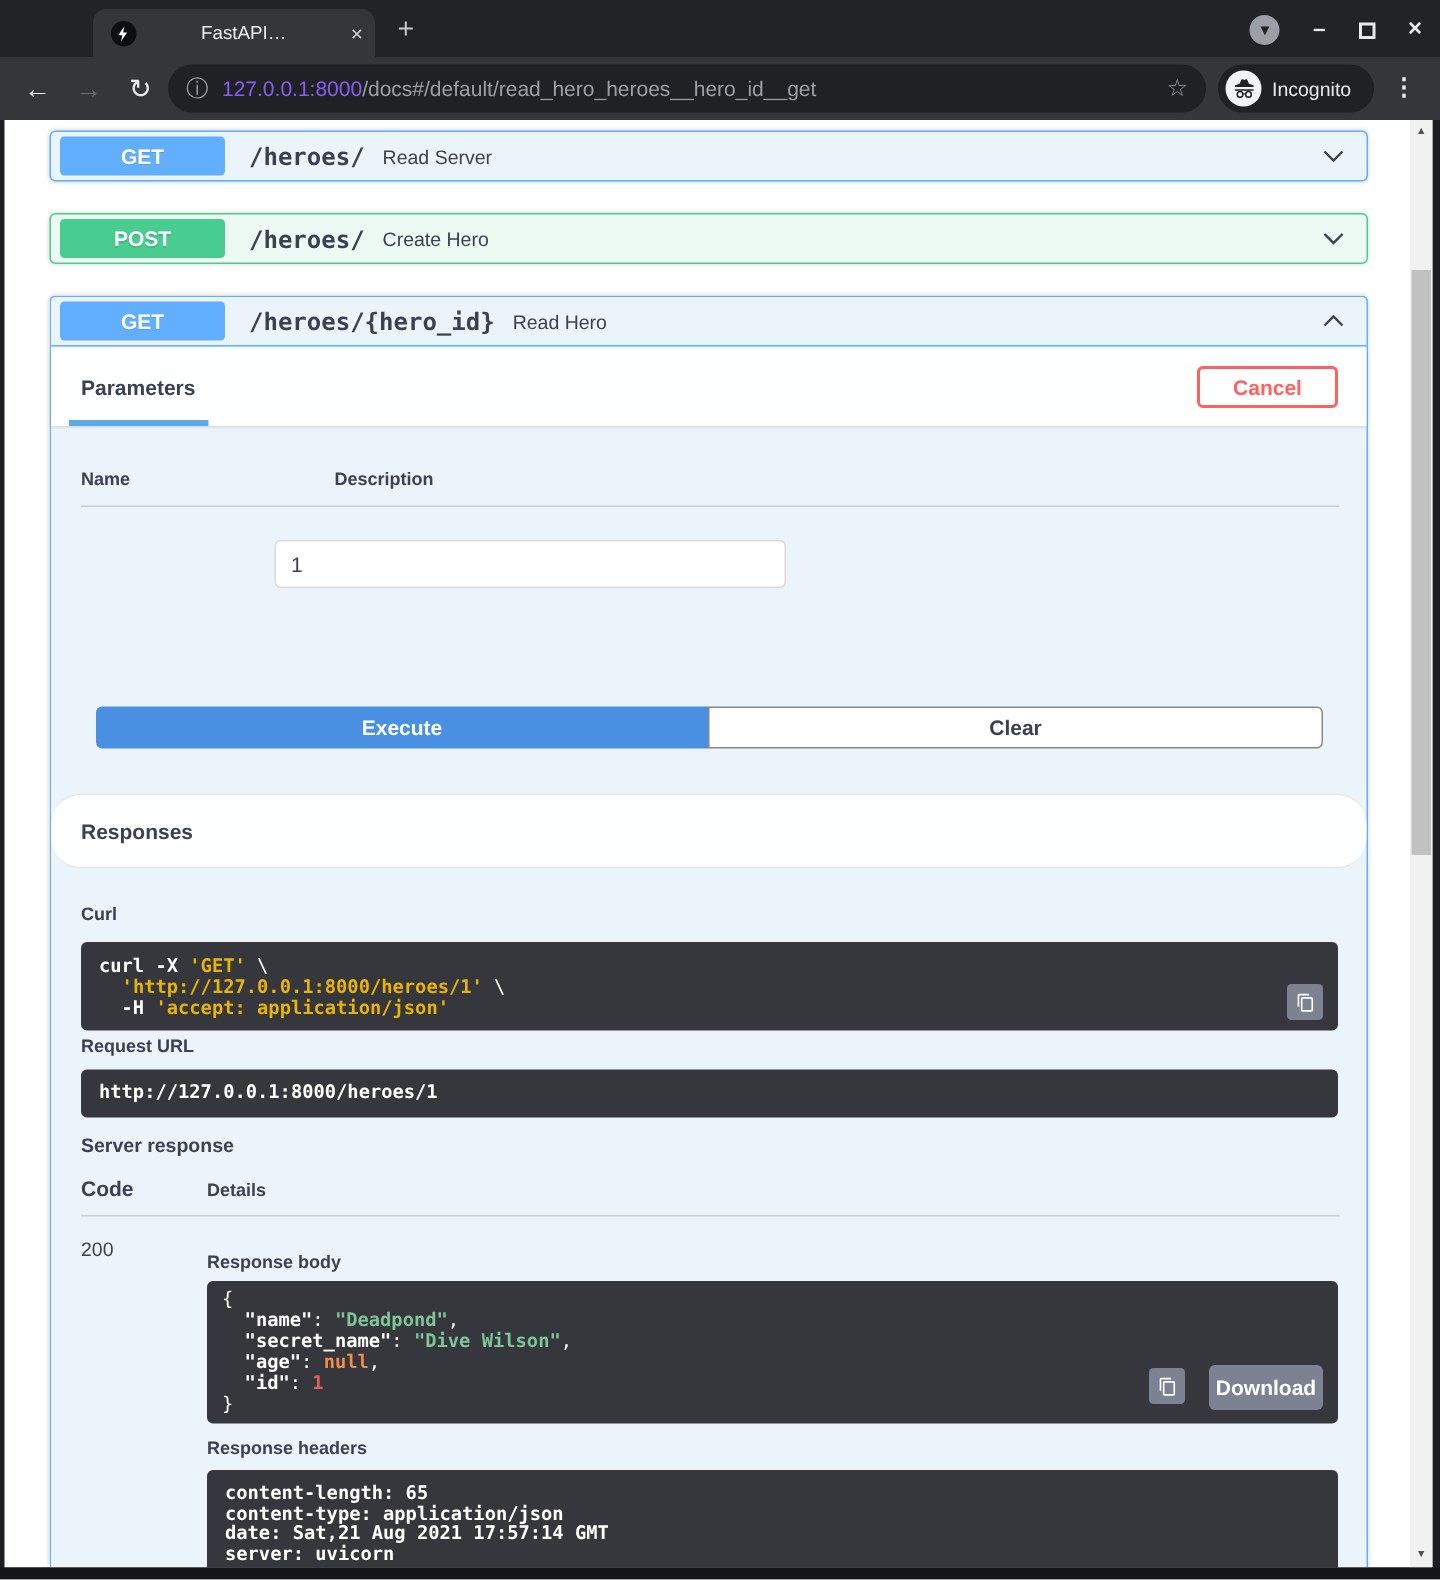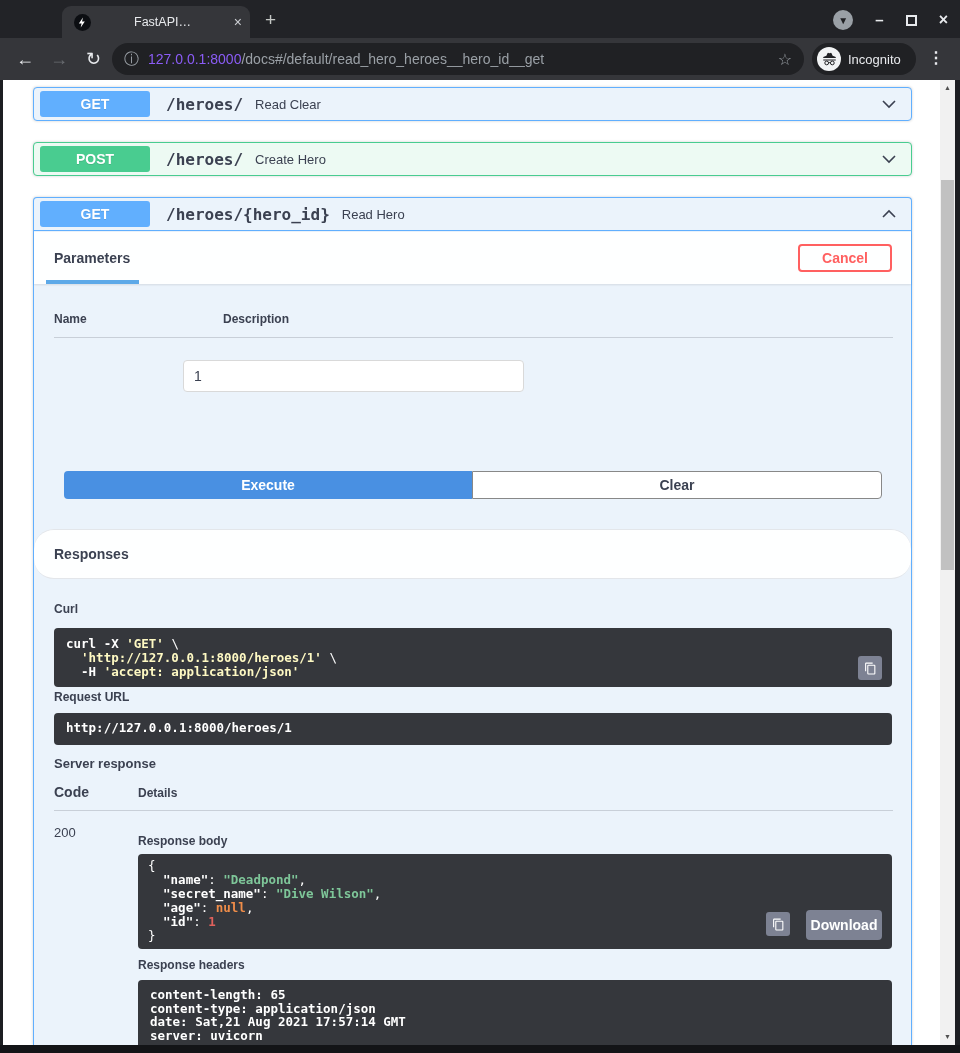--- a/index.html
+++ b/index.html
@@ -98,21 +98,21 @@
 
   .responses-band { top:331px; height:50px; border-top:1px solid #e3e6ea; border-bottom:1px solid #e3e6ea; padding:0 20px;border-radius:20px; }
   .responses-title { font-size:14px; font-weight:bold; color:#3b4151; }
 
   .curl-lbl { left:20px; top:404px; }
   .dark-block { position:absolute; background:#35373c; border-radius:4px; }
   .curl-block { left:20px; top:430px; width:838px; height:59px; }
   pre.code { font-family:"DejaVu Sans Mono", monospace; font-size:12.5px; line-height:14px;
              color:#fff; padding:9px 12px; white-space:pre; }
   .c-cmd { font-weight:bold; color:#fff; }
-  .c-str { color:#fef9c3; font-weight:bold; }
+  .c-str { color:#eab308; font-weight:bold; }
   .copy-btn { position:absolute; width:24px; height:24px; background:#7d8293; border-radius:3px;
               display:flex; align-items:center; justify-content:center; }
   .curl-copy { right:10px; bottom:7px; }
 
   .requrl-lbl { left:20px; top:492px; }
   .requrl-block { left:20px; top:515px; width:838px; height:32px; }
   .requrl-block pre.code { padding:8px 12px; font-weight:bold; }
 
   .srvresp-lbl { left:20px; top:558px; font-weight:bold; font-size:13px; }
   .code-col { left:20px; top:586px; font-size:14px; font-weight:bold; color:#3b4151; position:absolute; }
@@ -182,21 +182,21 @@
     </div>
     <span class="menu-ic">⋮</span>
   </div>
 
   <div class="content">
 
     <div class="opblock ob-get" style="top:7px;">
       <div class="ob-summary">
         <span class="badge badge-get">GET</span>
         <span class="ob-path">/heroes/</span>
-        <span class="ob-summary-text">Read Clear</span>
+        <span class="ob-summary-text">Read Server</span>
         <span class="chev">
           <svg width="20" height="20" viewBox="0 0 20 20">
               <path fill="none" stroke="#3b4151" stroke-width="1.6" d="M4 7l6 6 6-6"></path>
             </svg>
         </span>
       </div>
     </div>
 
     <div class="opblock ob-post" style="top:62px;">
       <div class="ob-summary">

